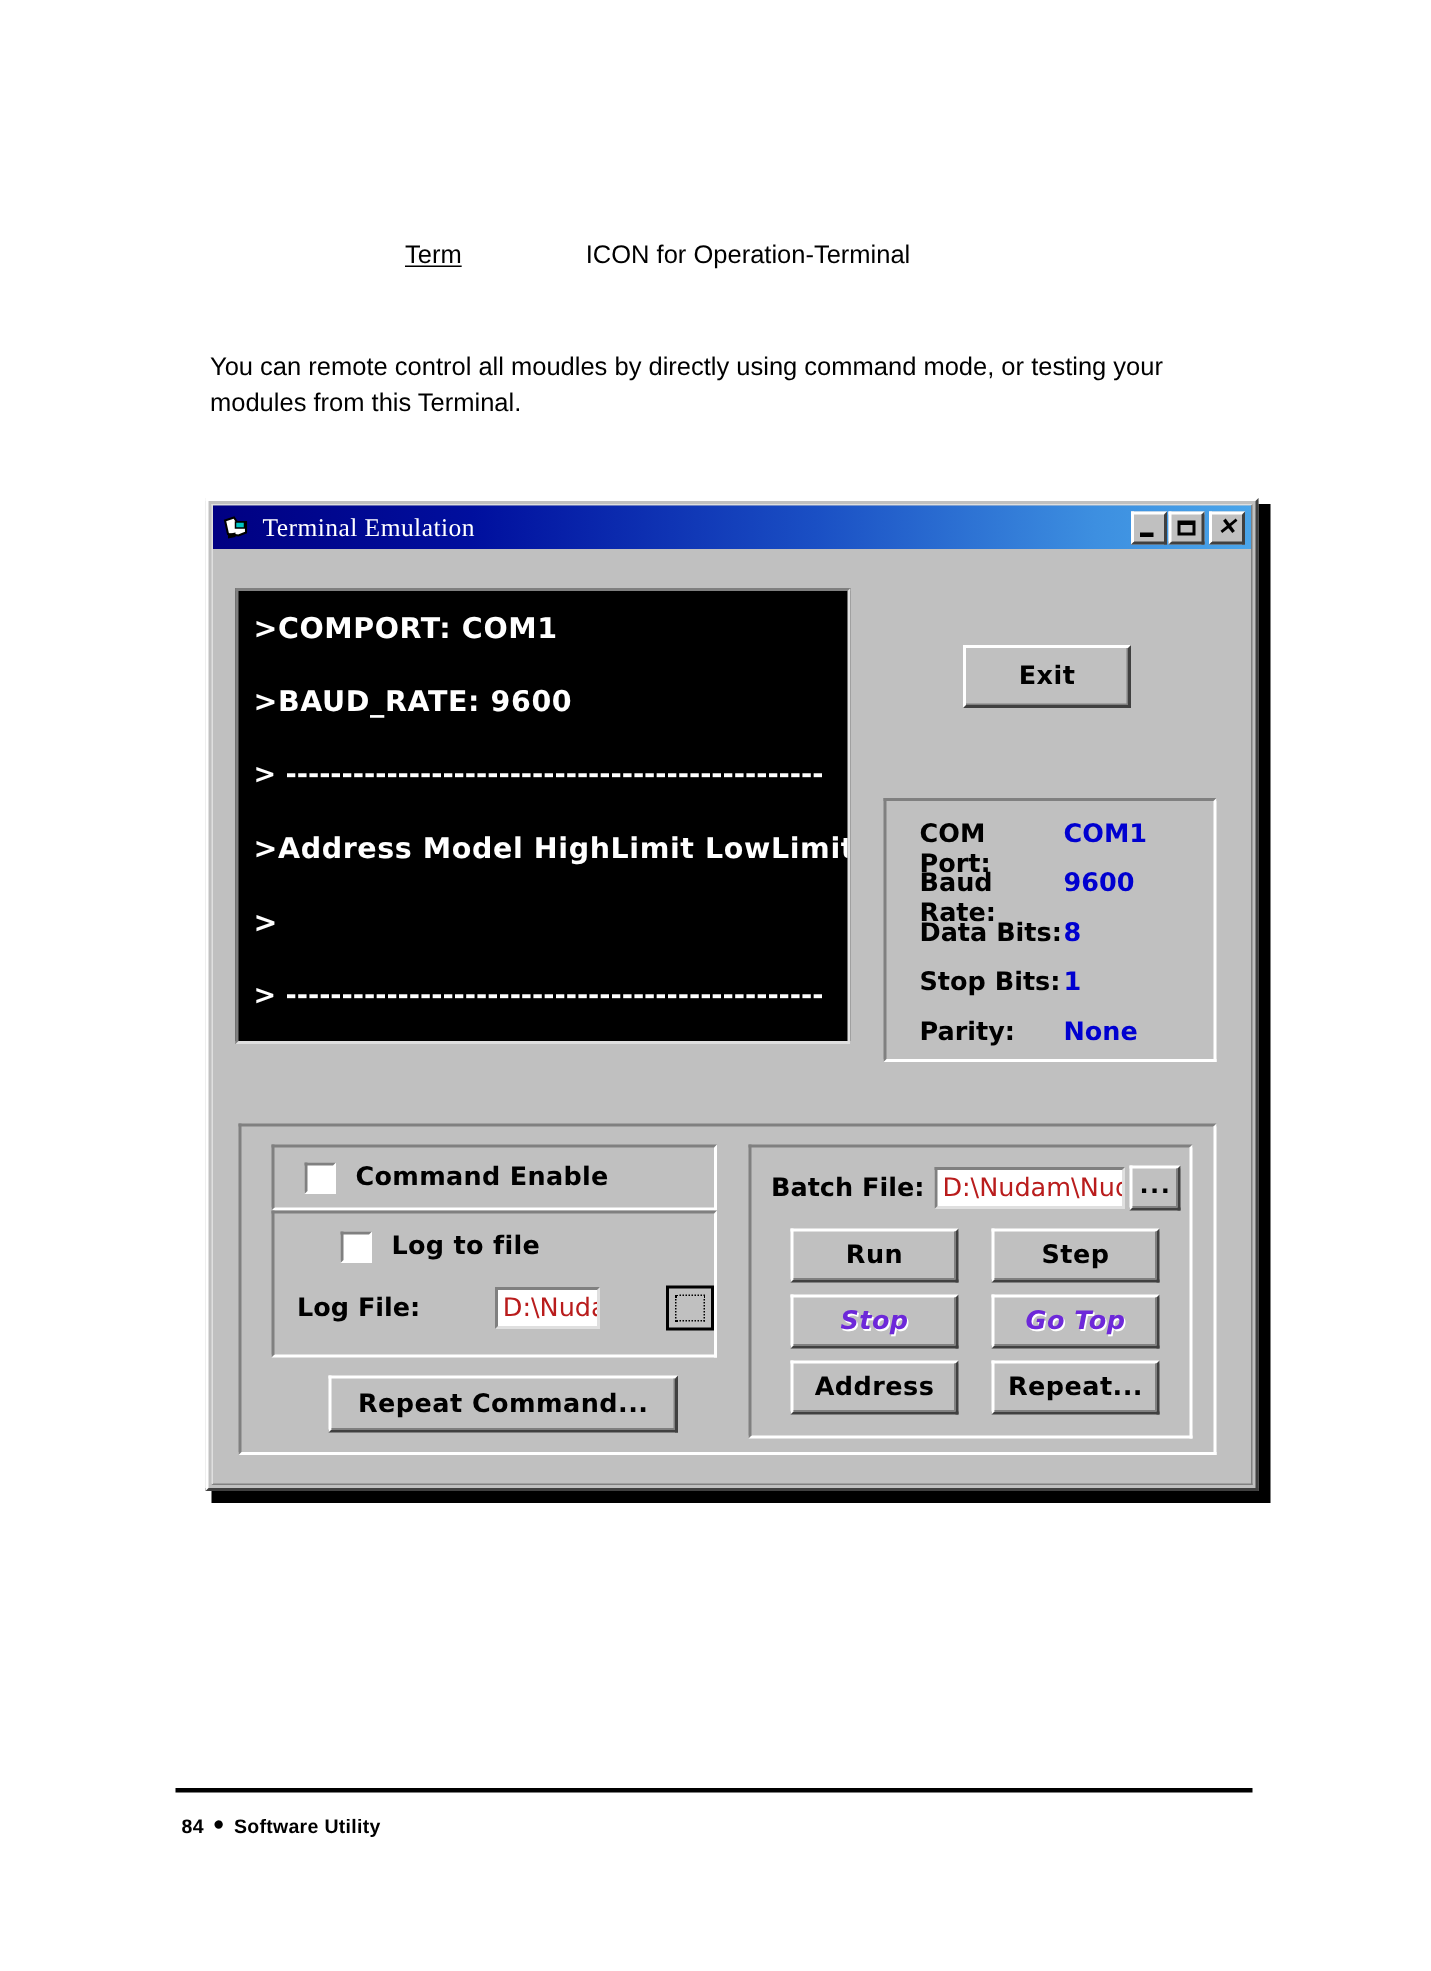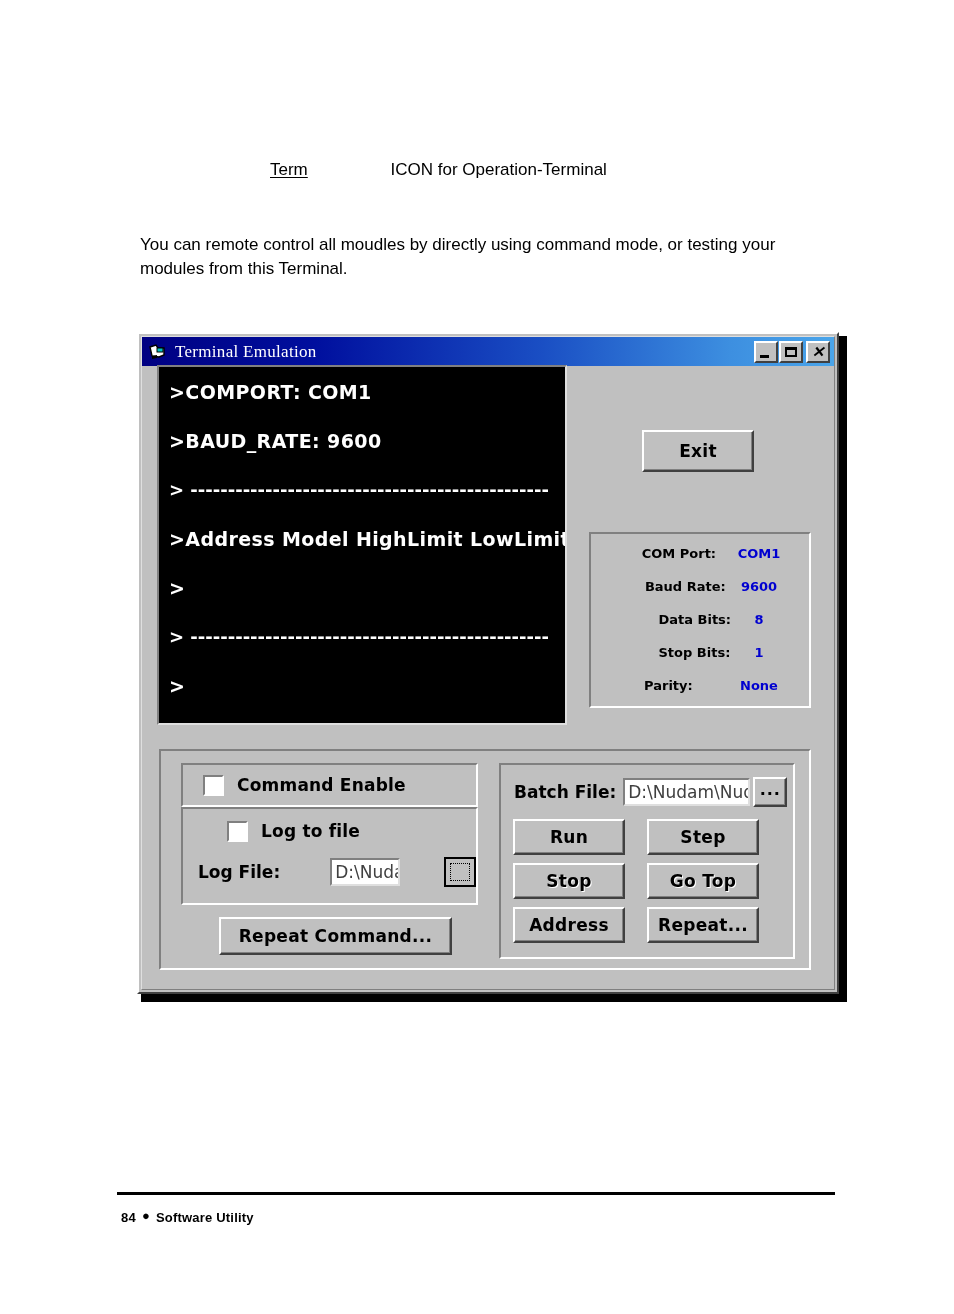--- a/index.html
+++ b/index.html
@@ -141,22 +141,22 @@
   }
   .gl-close {
     font-size: 15px; font-weight: bold;
     line-height: 1; color: #000;
     font-family: "Liberation Sans", sans-serif;
   }
 
   
   .console {
     position: absolute;
-    left: 18px; top: 31px;
-    width: 410px; height: 360px;
+    left: 18px; top: 58px;
+    width: 410px; height: 304px;
     background: #000000;
     border-top: 2px solid #808080;
     border-left: 2px solid #808080;
     border-right: 2px solid #dfdfdf;
     border-bottom: 2px solid #dfdfdf;
     box-sizing: border-box;
     overflow: hidden;
     padding: 12px 0 0 10px;
   }
   .cline {
@@ -213,22 +213,21 @@
     border-bottom: 2px solid #ffffff;
     box-sizing: border-box;
     padding: 12px 0 0 0;
   }
   .comm-row {
     display: flex;
     align-items: baseline;
     height: 33px;
     font-family: "DejaVu Sans", sans-serif;
     font-weight: bold;
-    font-size: 13px;
-    justify-content: center;
+    font-size: 17px;
   }
   .comm-key {
     width: 118px;
     padding-left: 22px;
     box-sizing: border-box;
     color: #000;
   }
   .comm-val { color: #0000d0; }
 
   
@@ -298,21 +297,21 @@
   }
   .textbox {
     background: #ffffff;
     border-top: 2px solid #808080;
     border-left: 2px solid #808080;
     border-right: 2px solid #dfdfdf;
     border-bottom: 2px solid #dfdfdf;
     box-sizing: border-box;
     font-family: "DejaVu Sans", sans-serif;
     font-size: 17px;
-    color: #404040;
+    color: #b91c1c;
     padding: 2px 0 0 3px;
     overflow: hidden;
     white-space: nowrap;
     height: 28px;
   }
   .tb-log   { width: 125px; }
   .tb-batch { width: 127px; }
 
   .browse-dotted {
     width: 32px; height: 30px;
@@ -340,27 +339,27 @@
 
   .batch-row {
     position: absolute;
     left: 13px; top: 12px;
     display: flex;
     align-items: center;
   }
 
   .bgrid {
     position: absolute;
-    left: 12px; top: 54px;
+    left: 26px; top: 54px;
     display: grid;
     grid-template-columns: 112px 112px;
     grid-gap: 8px 22px;
   }
   .bgrid .btn { height: 36px; width: 112px; position: relative; }
-  .btn.disabled { color: #000000; text-shadow: 1px 1px 0 #ffffff; }
+  .btn.disabled { color: #6d28d9; text-shadow: 1px 1px 0 #ffffff; font-style: italic; }
 
   .btn-repeat-cmd {
     position: absolute;
     left: 58px; top: 166px;
     width: 233px; height: 38px;
     position: absolute;
   }
 </style>
 </head>
 <body>

